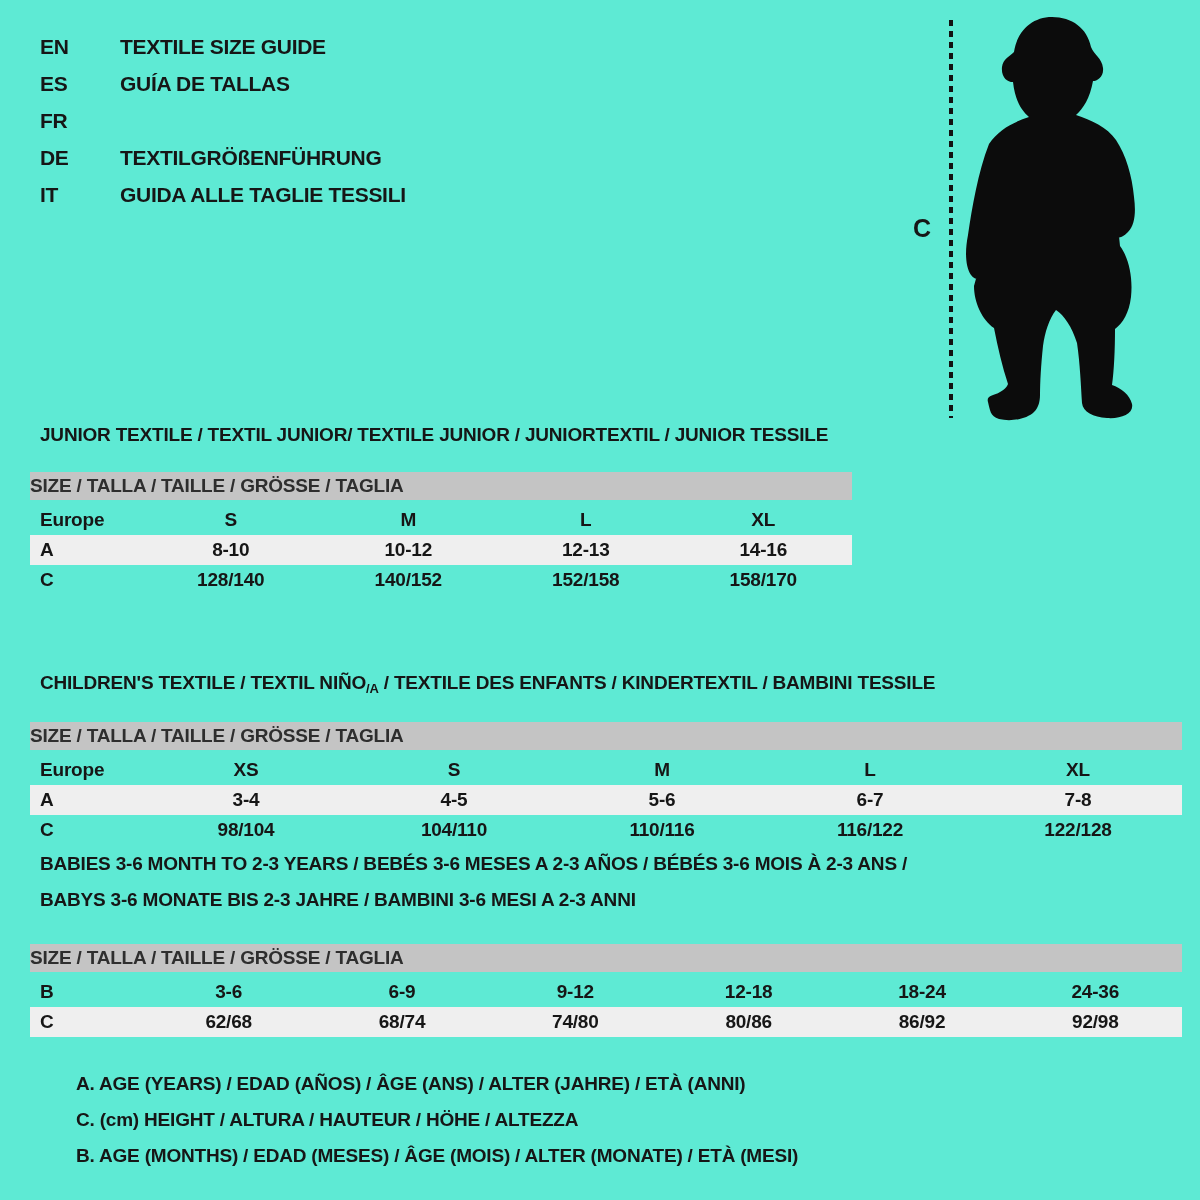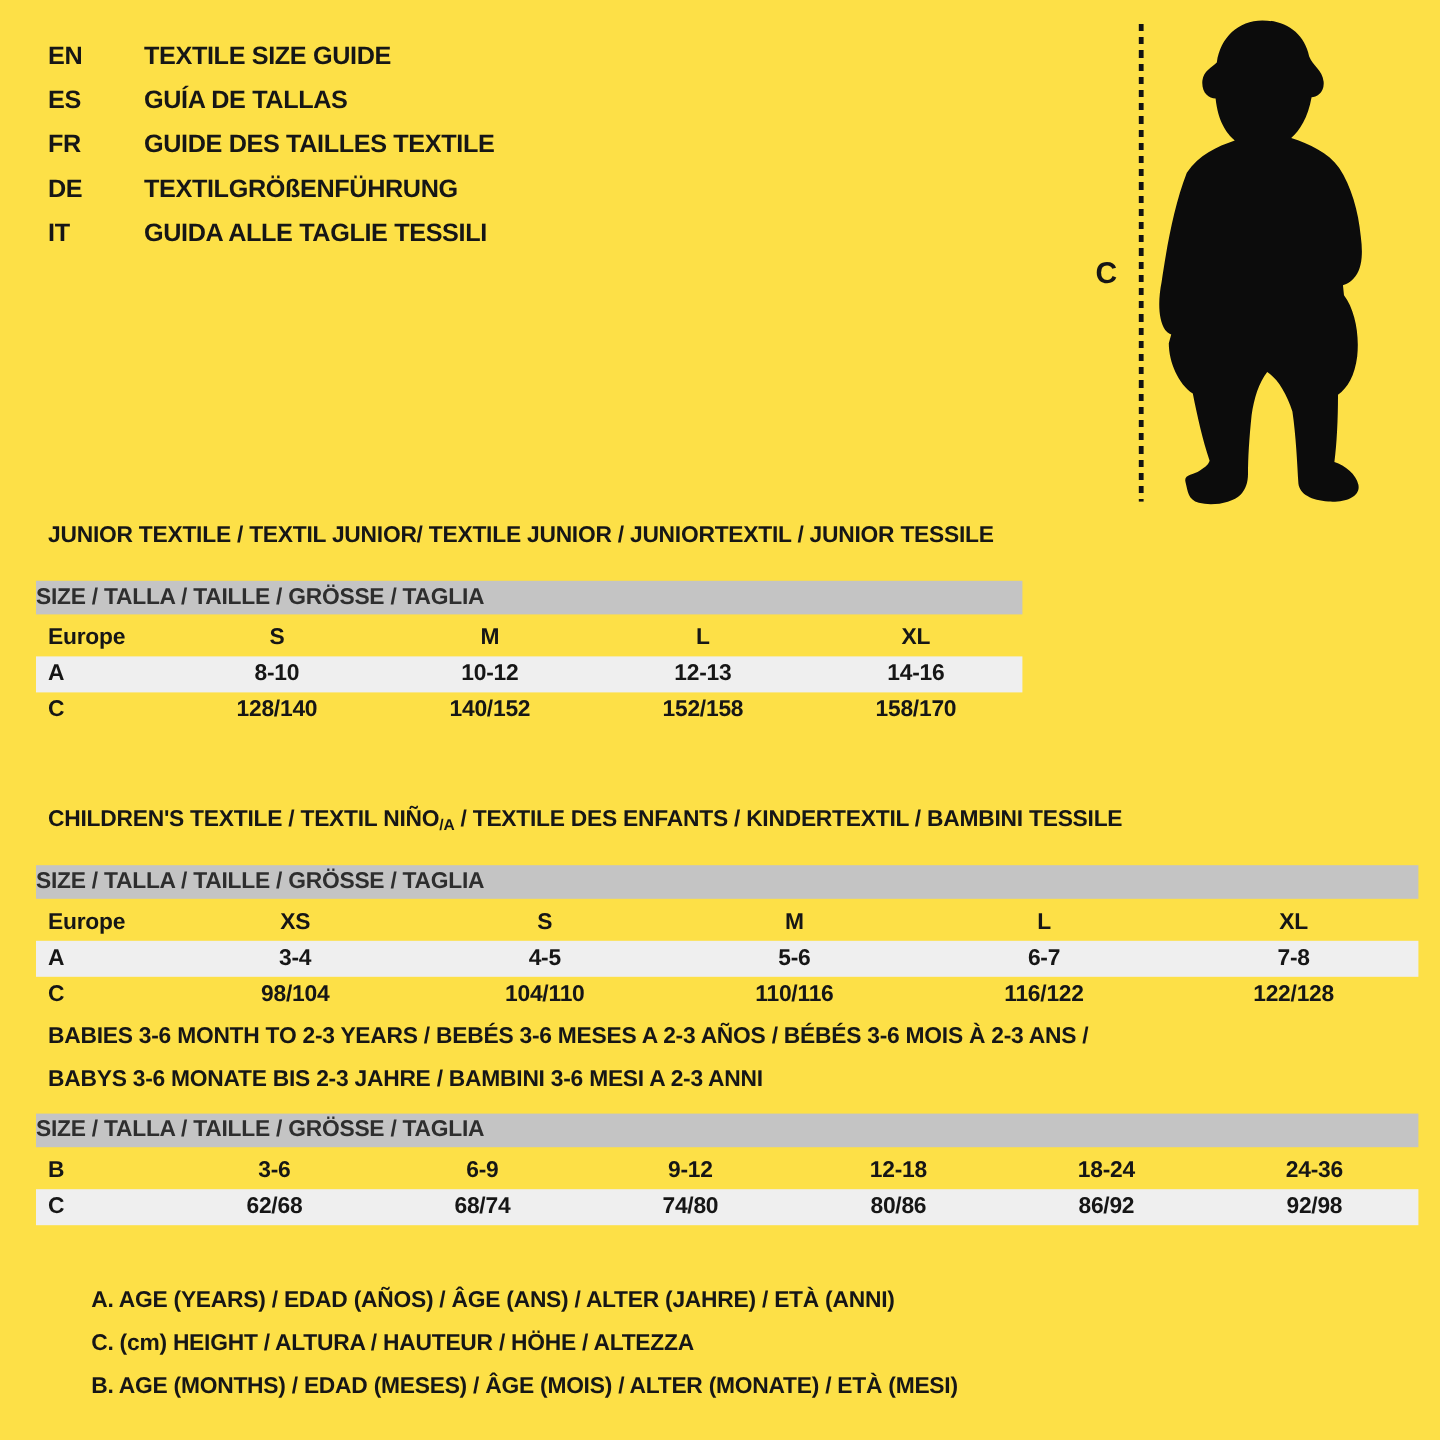--- a/index.html
+++ b/index.html
@@ -4,21 +4,21 @@
 <style>
   :root{
     --header-bar:#c4c4c4;
     --row-shaded:#efefef;
     --ink:#161616;
     --bar-ink:#2e2e2e;
   }
   *{margin:0;padding:0;box-sizing:border-box;}
   html,body{background:#ffffff;}
   #canvas{
-    position:relative;width:1200px;height:1200px;background:#fde047;
+    position:relative;width:1200px;height:1200px;background:#5eead4;
     font-family:"Liberation Sans","DejaVu Sans",sans-serif;
     color:var(--ink);overflow:hidden;
   }
   
   .lang-block{position:absolute;left:40px;top:28px;}
   .lang-row{display:flex;line-height:37px;}
   .lang-code{width:80px;font-size:21px;font-weight:bold;letter-spacing:-0.3px;}
   .lang-label{font-size:21px;font-weight:bold;letter-spacing:-0.3px;white-space:nowrap;}
   
   .figure-wrap{position:absolute;left:905px;top:10px;width:260px;height:420px;}
@@ -28,21 +28,21 @@
   }
   .height-label{position:absolute;left:8px;top:204px;font-size:25px;font-weight:bold;}
   .silhouette{position:absolute;left:58px;top:4px;}
   
   .section{position:absolute;left:30px;}
   .sec-title{
     font-size:19px;font-weight:bold;letter-spacing:-0.2px;
     padding-left:10px;white-space:nowrap;margin-bottom:26px;
   }
   .sec-title .sub{font-size:13px;vertical-align:-4px;}
-  .sec-title.two-line{line-height:36px;margin-bottom:10px;}
+  .sec-title.two-line{line-height:36px;margin-bottom:26px;}
   .size-table{width:100%;}
   .tbar{
     background:var(--header-bar);color:var(--bar-ink);
     height:28px;line-height:28px;
     font-size:19px;font-weight:bold;letter-spacing:-0.2px;
   }
   .trow{display:flex;height:30px;line-height:30px;font-size:19px;font-weight:bold;letter-spacing:-0.2px;}
   .trow.first{margin-top:5px;}
   .trow.shaded{background:var(--row-shaded);}
   .tlabel{width:112px;padding-left:10px;flex:none;}
@@ -62,21 +62,20 @@
     <div class="lang-row">
       <span class="lang-code">EN</span>
       <span class="lang-label">TEXTILE SIZE GUIDE</span>
     </div>
     <div class="lang-row">
       <span class="lang-code">ES</span>
       <span class="lang-label">GUÍA DE TALLAS</span>
     </div>
     <div class="lang-row">
       <span class="lang-code">FR</span>
-      <span class="lang-label">GUIDE DES TAILLES TEXTILE</span>
     </div>
     <div class="lang-row">
       <span class="lang-code">DE</span>
       <span class="lang-label">TEXTILGRÖßENFÜHRUNG</span>
     </div>
     <div class="lang-row">
       <span class="lang-code">IT</span>
       <span class="lang-label">GUIDA ALLE TAGLIE TESSILI</span>
     </div>
   </div>
@@ -121,21 +120,21 @@
         C 8 194, 14 158, 25 130
         C 35 115, 50 108, 65 103
         C 58 97, 51 87, 49 68
         C 43 68, 37 63, 38 53
         C 39 45, 46 42, 50 38
         C 53 17, 68 3, 88 3
         Z"></path>
     </svg>
   </div>
 
-  <div class="section w-junior" style="top:436px">
+  <div class="section w-junior" style="top:424px">
     <div class="sec-title">JUNIOR TEXTILE / TEXTIL JUNIOR/ TEXTILE JUNIOR / JUNIORTEXTIL / JUNIOR TESSILE</div>
     <div class="size-table">
       <div class="tbar">SIZE / TALLA / TAILLE / GRÖSSE / TAGLIA</div>
       <div class="trow first">
         <div class="tlabel">Europe</div>
         <div class="tcell">S</div>
         <div class="tcell">M</div>
         <div class="tcell">L</div>
         <div class="tcell">XL</div>
       </div>

